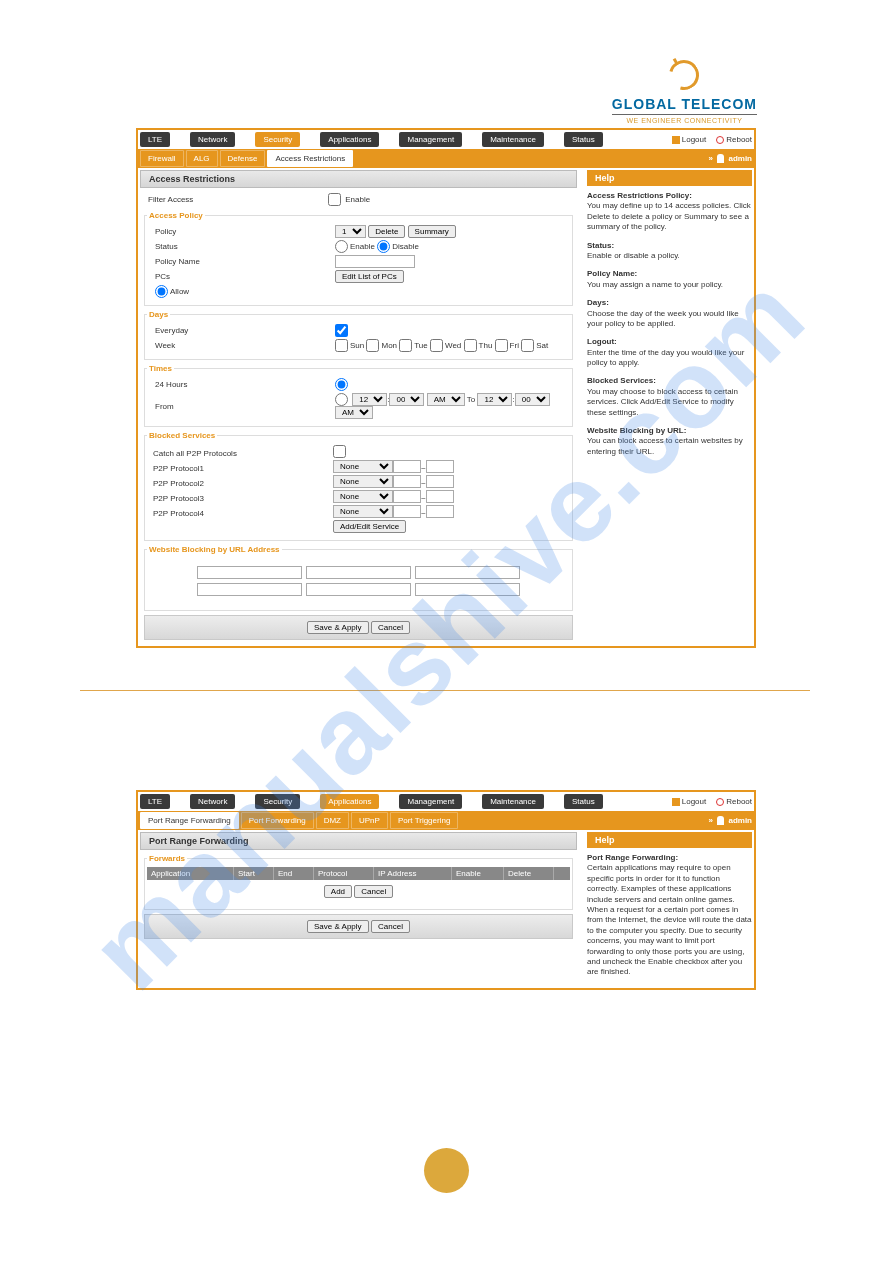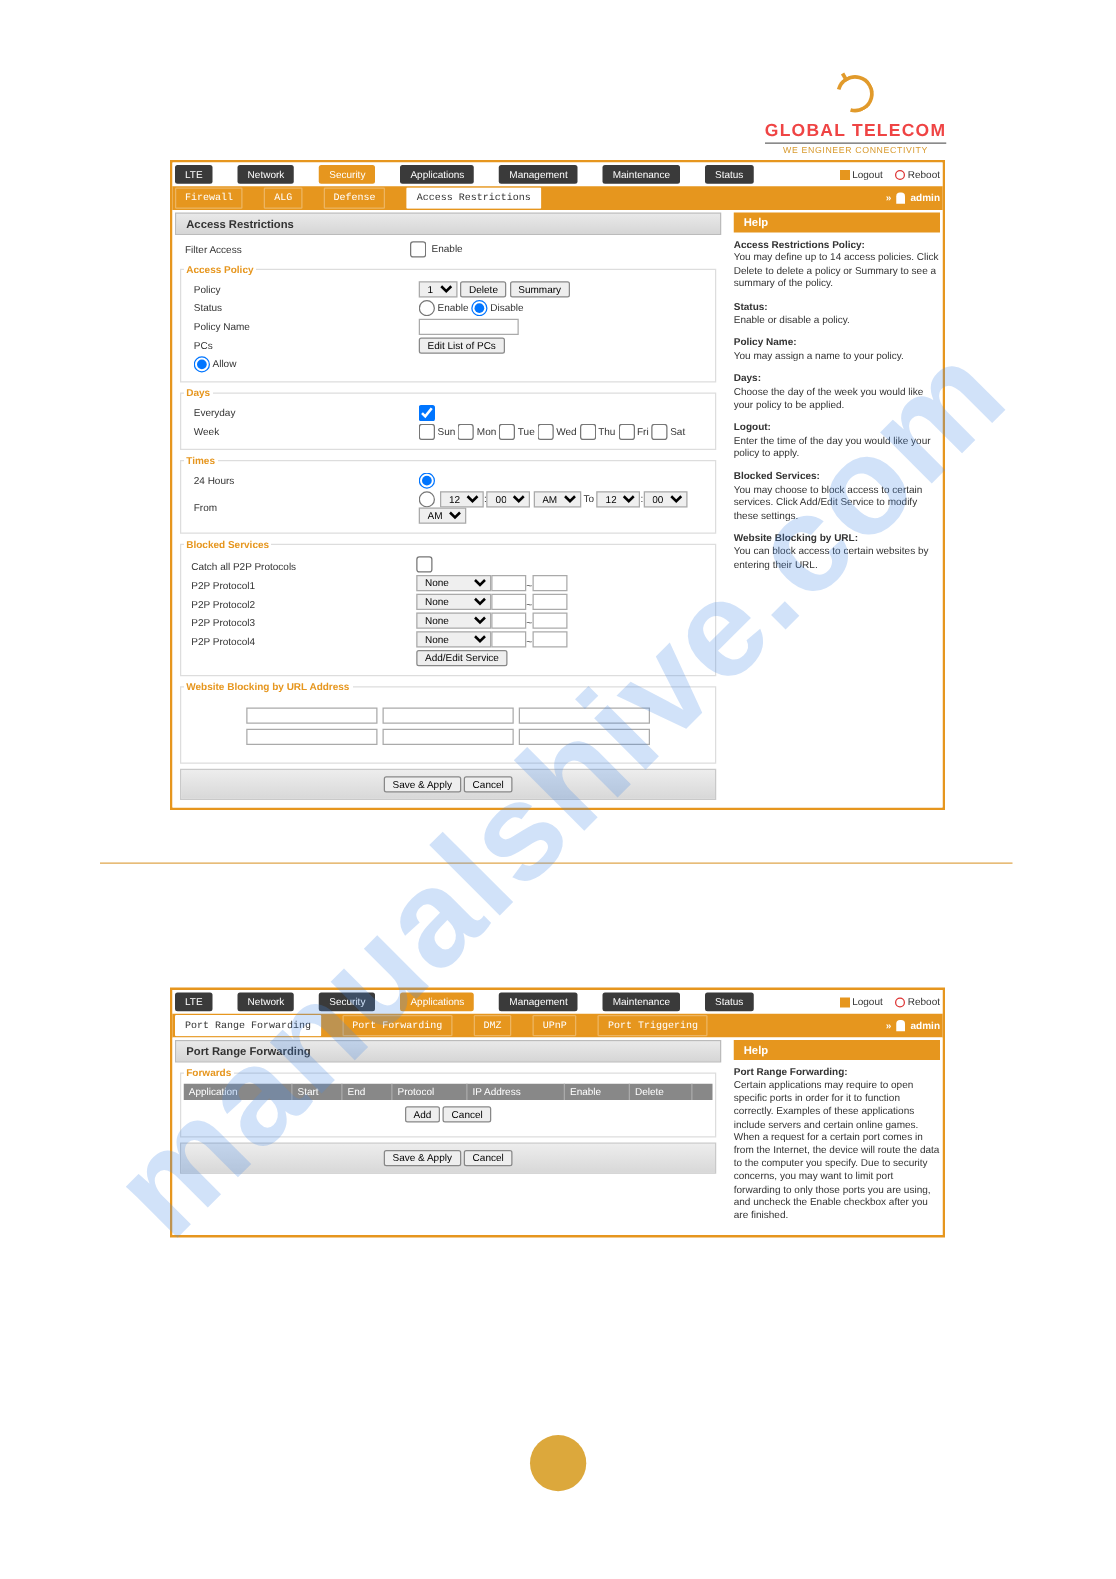--- a/index.html
+++ b/index.html
@@ -45,21 +45,21 @@
     content: '';
     position: absolute;
     top: -7px; left: 10px;
     width: 3px; height: 7px;
     background: #e19a2b;
   }
   .brand-name {
     font-size: 14px;
     font-weight: bold;
     letter-spacing: 1px;
-    color: #ef4444;
+    color: #0369a1;
   }
   .brand-tag {
     font-size: 7px;
     letter-spacing: 0.5px;
     color: #d89a2e;
     border-top: 1px solid #666;
     padding-top: 2px;
     margin-top: 2px;
   }
 
@@ -112,21 +112,21 @@
     position: relative;
   }
 
   .subbar {
     background: #e6961e;
     display: flex;
     justify-content: space-between;
     align-items: center;
     padding: 1px 2px;
   }
-  .subtabs { display: flex; gap: 17px; font-family: Liberation Mono, monospace; }
+  .subtabs { display: flex; gap: 2px; }
   .subtab {
     background: #e6961e;
     color: #fff;
     font-size: 8px;
     padding: 3px 7px;
     border: 1px solid rgba(255,255,255,0.3);
     border-radius: 1px;
     cursor: pointer;
   }
   .subtab.active {

